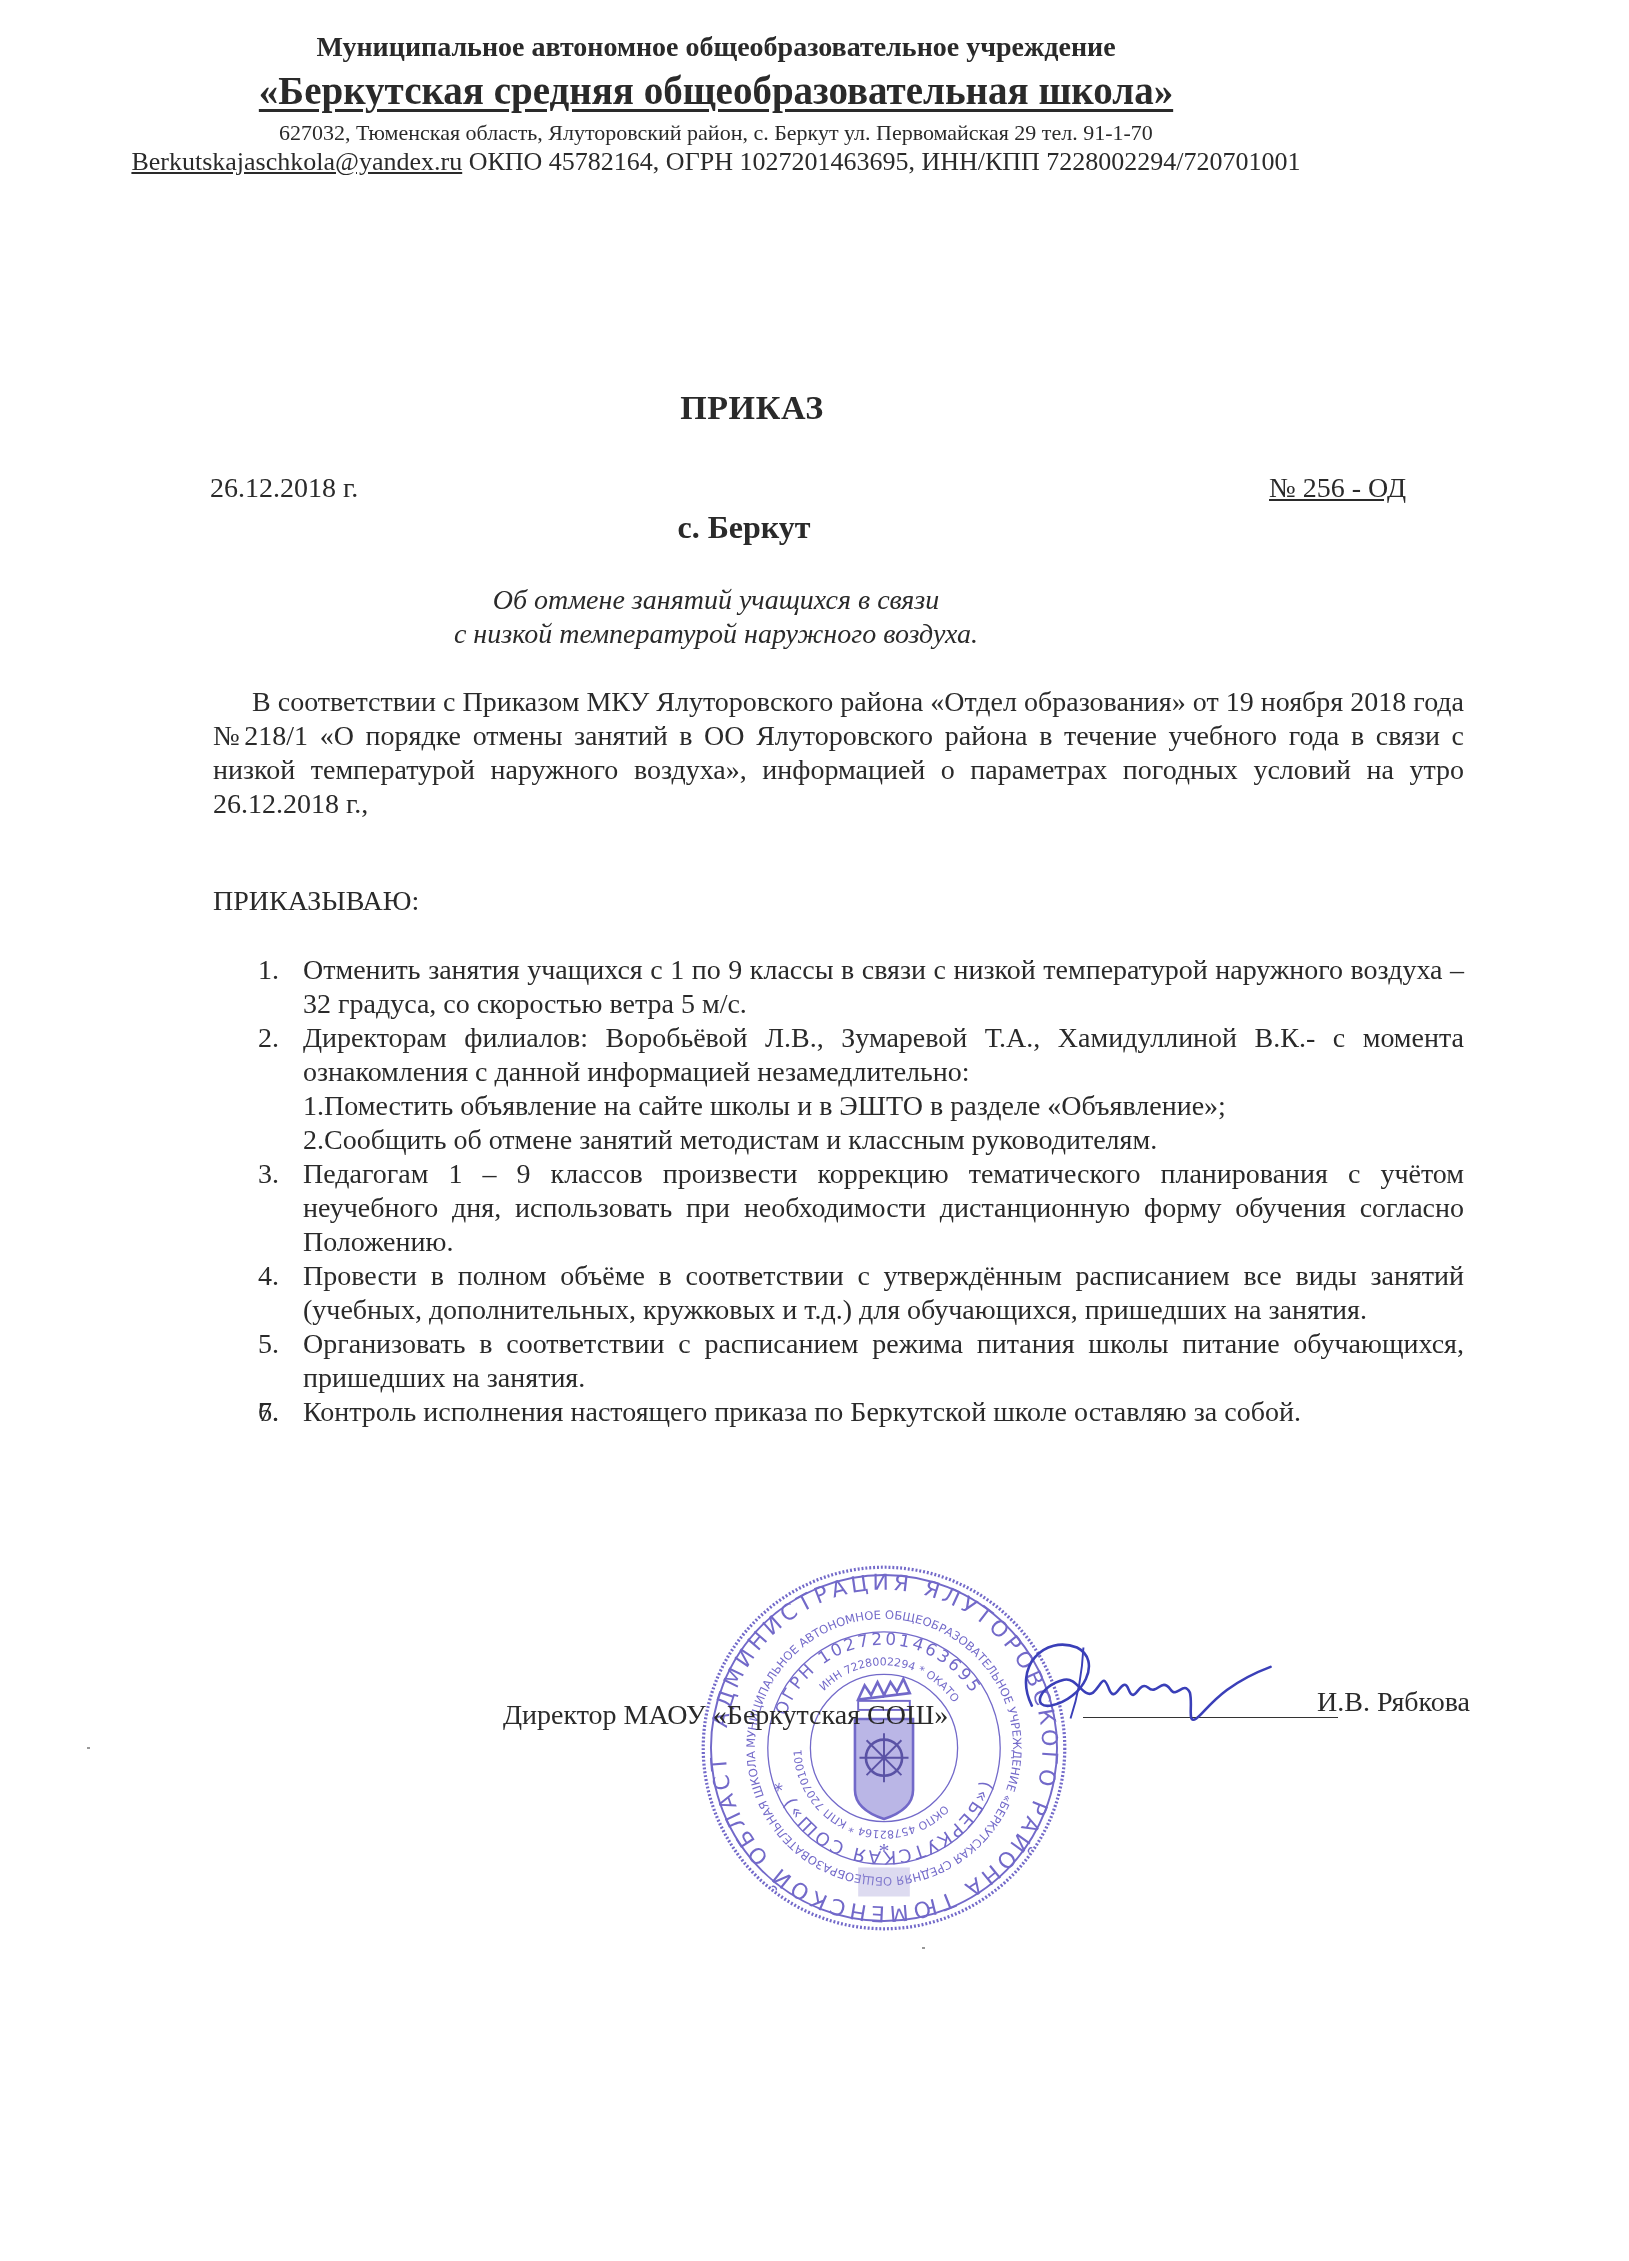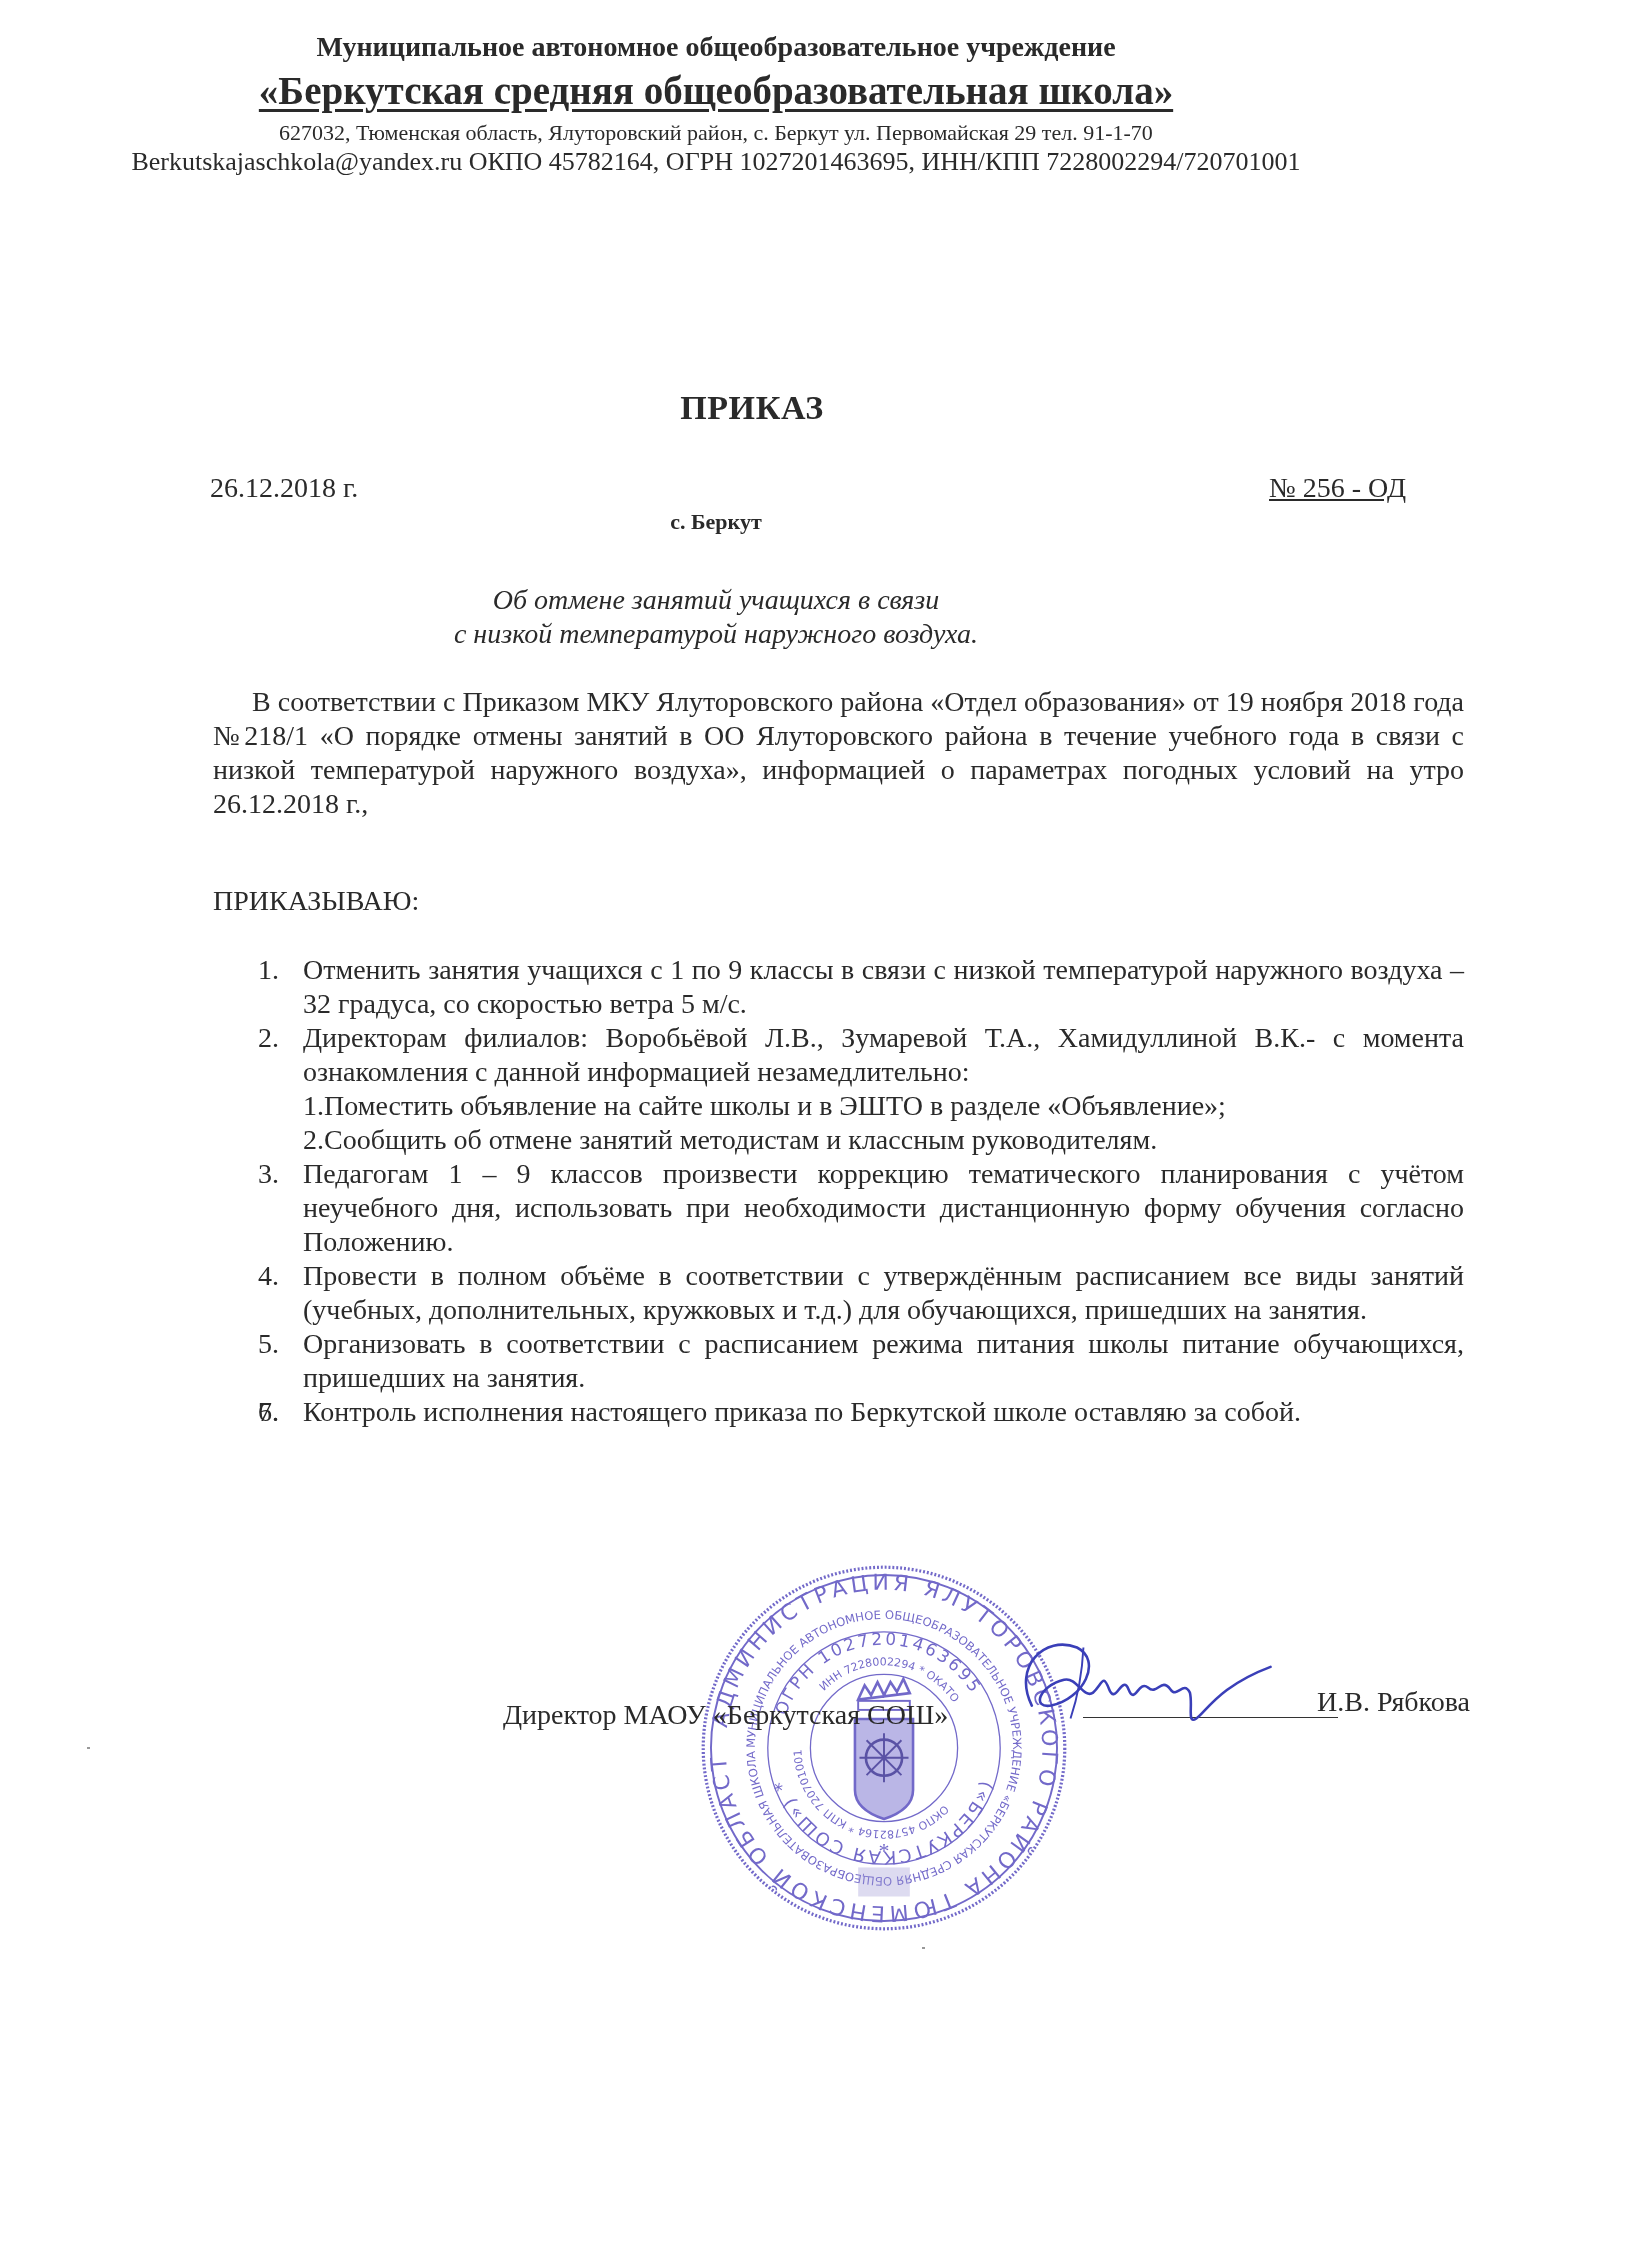--- a/index.html
+++ b/index.html
@@ -5,25 +5,25 @@
   html, body { margin:0; padding:0; background:#ffffff; }
   body { width:1630px; height:2261px; position:relative; overflow:hidden;
          font-family:"Liberation Serif", "DejaVu Serif", serif; color:#2a2a2a; }
   .abs { position:absolute; }
   .center { left:0; width:1432px; text-align:center; }
   .hdr1 { top:31px; font-size:28px; font-weight:bold; }
   .hdr2 { top:68px; font-size:39px; font-weight:bold; }
   .hdr2 span { text-decoration:underline; text-decoration-thickness:3.2px; text-underline-offset:5.2px; }
   .hdr3 { top:120px; font-size:22px; }
   .hdr4 { top:147px; font-size:26px; }
-  .hdr4 .email { }
+  .hdr4 .email { text-decoration:underline; }
   .title { top:389px; font-size:34px; font-weight:bold; letter-spacing:0.6px;padding-left:36px; }
   .date { top:472px; left:210px; font-size:28px; }
   .num { top:472px; right:224px; font-size:28px; text-align:center;text-decoration:underline; }
-  .place { top:509px; font-size:22px; font-weight:bold; }
+  .place { top:509px; font-size:32px; font-weight:bold;padding-left:28px; }
   .subj1 { top:584px; font-size:28px; font-style:italic; }
   .subj2 { top:618px; font-size:28px; font-style:italic; }
   .para { top:685px; left:213px; width:1251px; font-size:28px; line-height:34px;
           text-align:justify; text-indent:39px; }
   .order-label { top:885px; left:213px; font-size:28px; font-weight:normal; }
   .list { top:953px; left:213px; width:1251px; font-size:28px; line-height:34px; margin:0; padding:0; list-style:none; }
   .list li { position:relative; padding-left:90px; text-align:justify; margin:0; }
   .list li .n { position:absolute; left:45px; top:0; }
   .list li .sub { display:block; text-align:left; }
   .sig { top:1686px; left:503px; width:967px; font-size:28px; }

